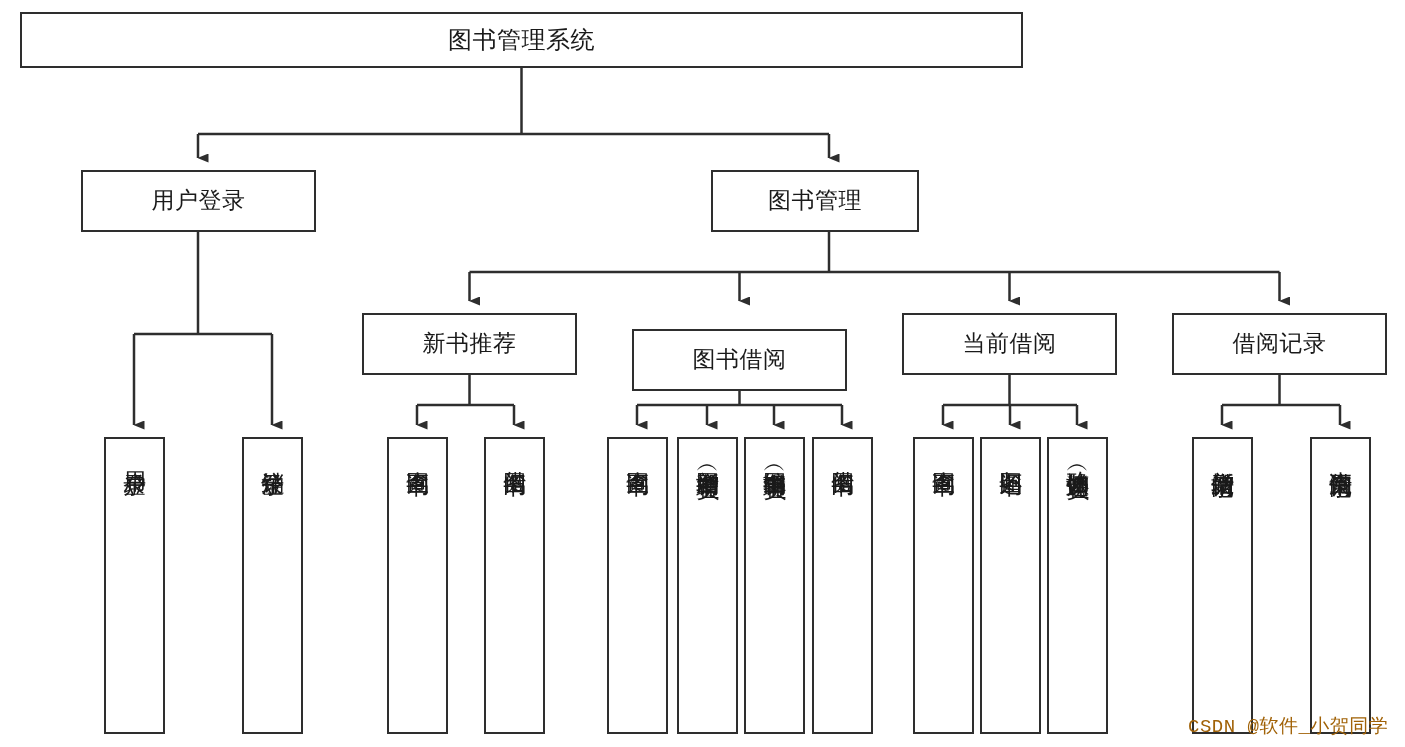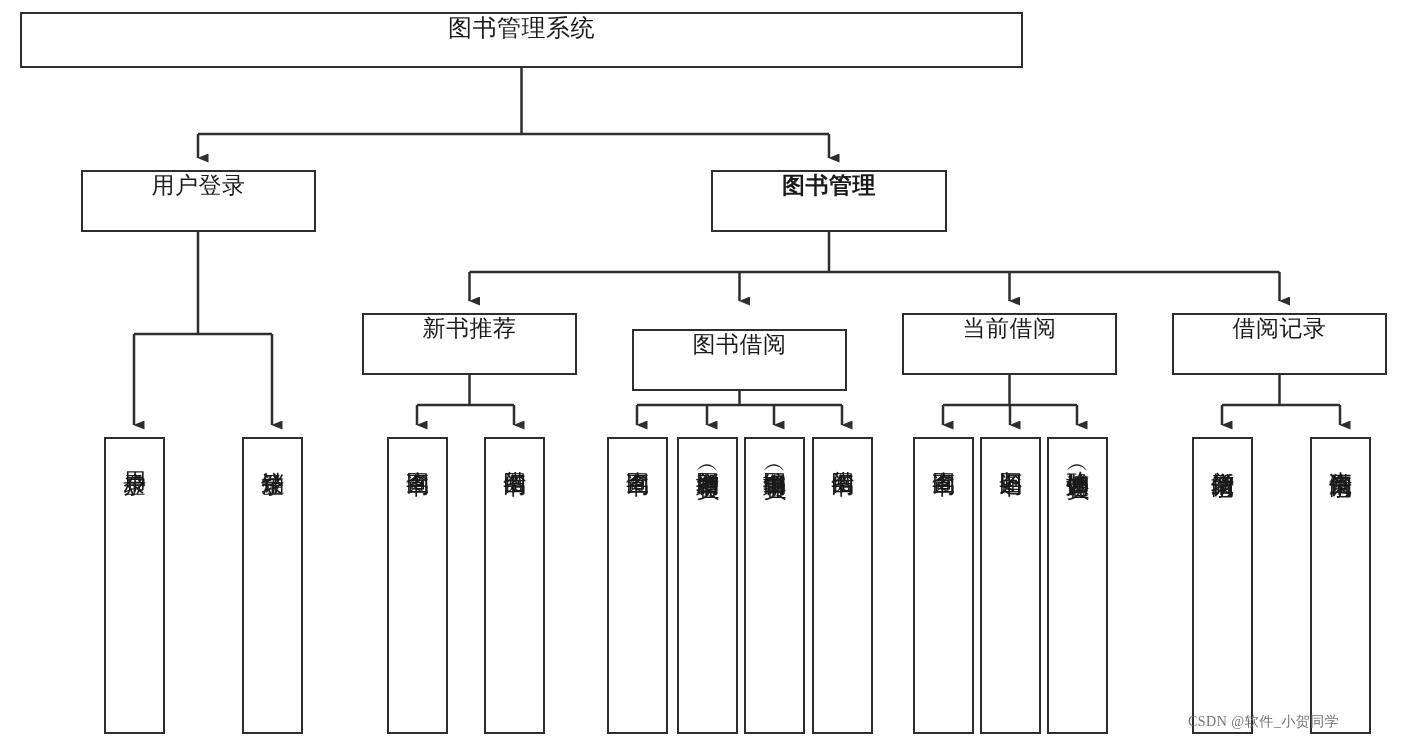--- a/index.html
+++ b/index.html
@@ -24,21 +24,21 @@
     top: 0;
     width: 1405px;
     height: 747px;
   }
   .node {
     position: absolute;
     box-sizing: border-box;
     border: 2px solid #2e2e2e;
     background: #ffffff;
     display: flex;
-    align-items: flex-start;
+    align-items: center;
     justify-content: center;
     color: #1a1a1a;
   }
   .node-label {
     display: block;
     text-align: center;
     line-height: 1.18;
     letter-spacing: 0.5px;
     color: #1a1a1a;
   }
@@ -62,25 +62,25 @@
     line-height: 1.1;
     letter-spacing: 1px;
     white-space: nowrap;
     height: auto;
     max-height: 100%;
   }
   .watermark {
     position: absolute;
     left: 1188px;
     top: 713px;
-    font-size: 14px;
-    color: #737373;
+    font-size: 19px;
+    color: #a16207;
     white-space: nowrap;
     letter-spacing: 0.5px;
-    font-family: Liberation Serif, serif;
+    font-family: Liberation Mono, monospace;
   }
 </style>
 </head>
 <body>
 
 <div id="diagram-root">
 
   <svg id="diagram-svg" viewBox="0 0 1405 747" xmlns="http://www.w3.org/2000/svg">
     <defs>
       <marker id="arrowhead" markerWidth="9" markerHeight="11" refX="4.5" refY="10.5" orient="auto" markerUnits="userSpaceOnUse">
@@ -132,21 +132,21 @@
   </svg>
 
   <div class="node horiz root" style="left:20px; top:12px; width:1003px; height:56px;">
     <span class="node-label">图书管理系统</span>
   </div>
 
   <div class="node horiz" style="left:81px; top:170px; width:235px; height:62px;">
     <span class="node-label">用户登录</span>
   </div>
 
-  <div class="node horiz" style="left:711px; top:170px; width:236px; height:62px;font-weight:bold;">
+  <div class="node horiz" style="left:711px; top:170px; width:208px; height:62px;">
     <span class="node-label">图书管理</span>
   </div>
 
   <div class="node horiz" style="left:362px; top:313px; width:215px; height:62px;">
     <span class="node-label">新书推荐</span>
   </div>
 
   <div class="node horiz" style="left:632px; top:329px; width:215px; height:62px;">
     <span class="node-label">图书借阅</span>
   </div>

